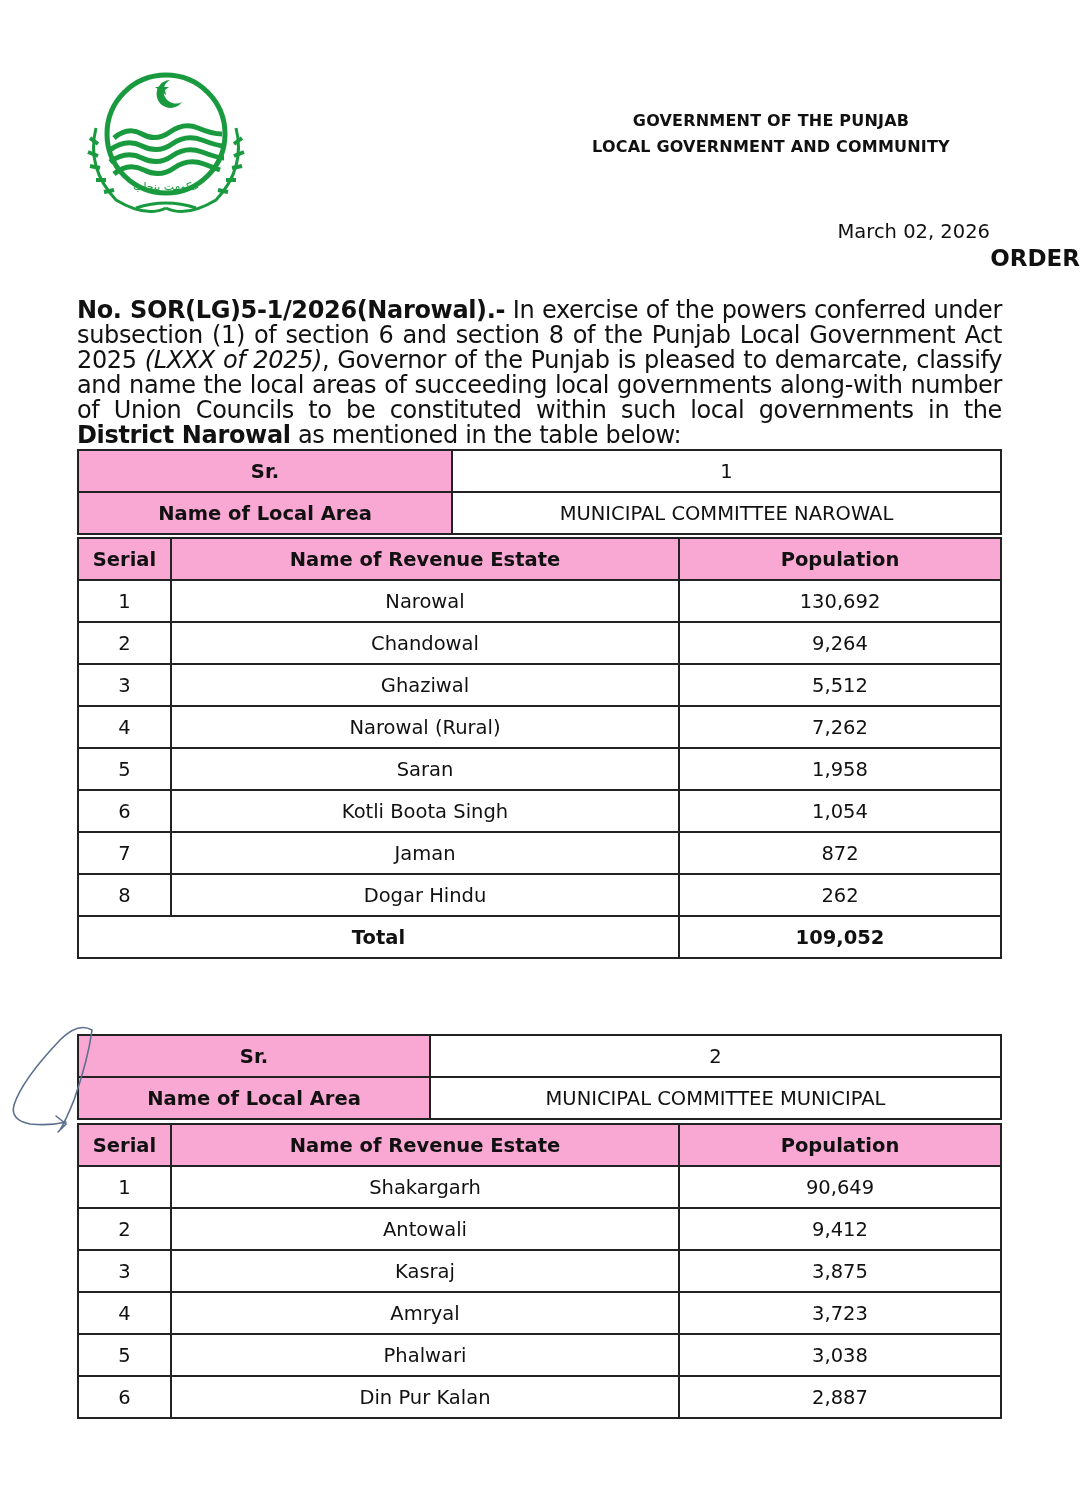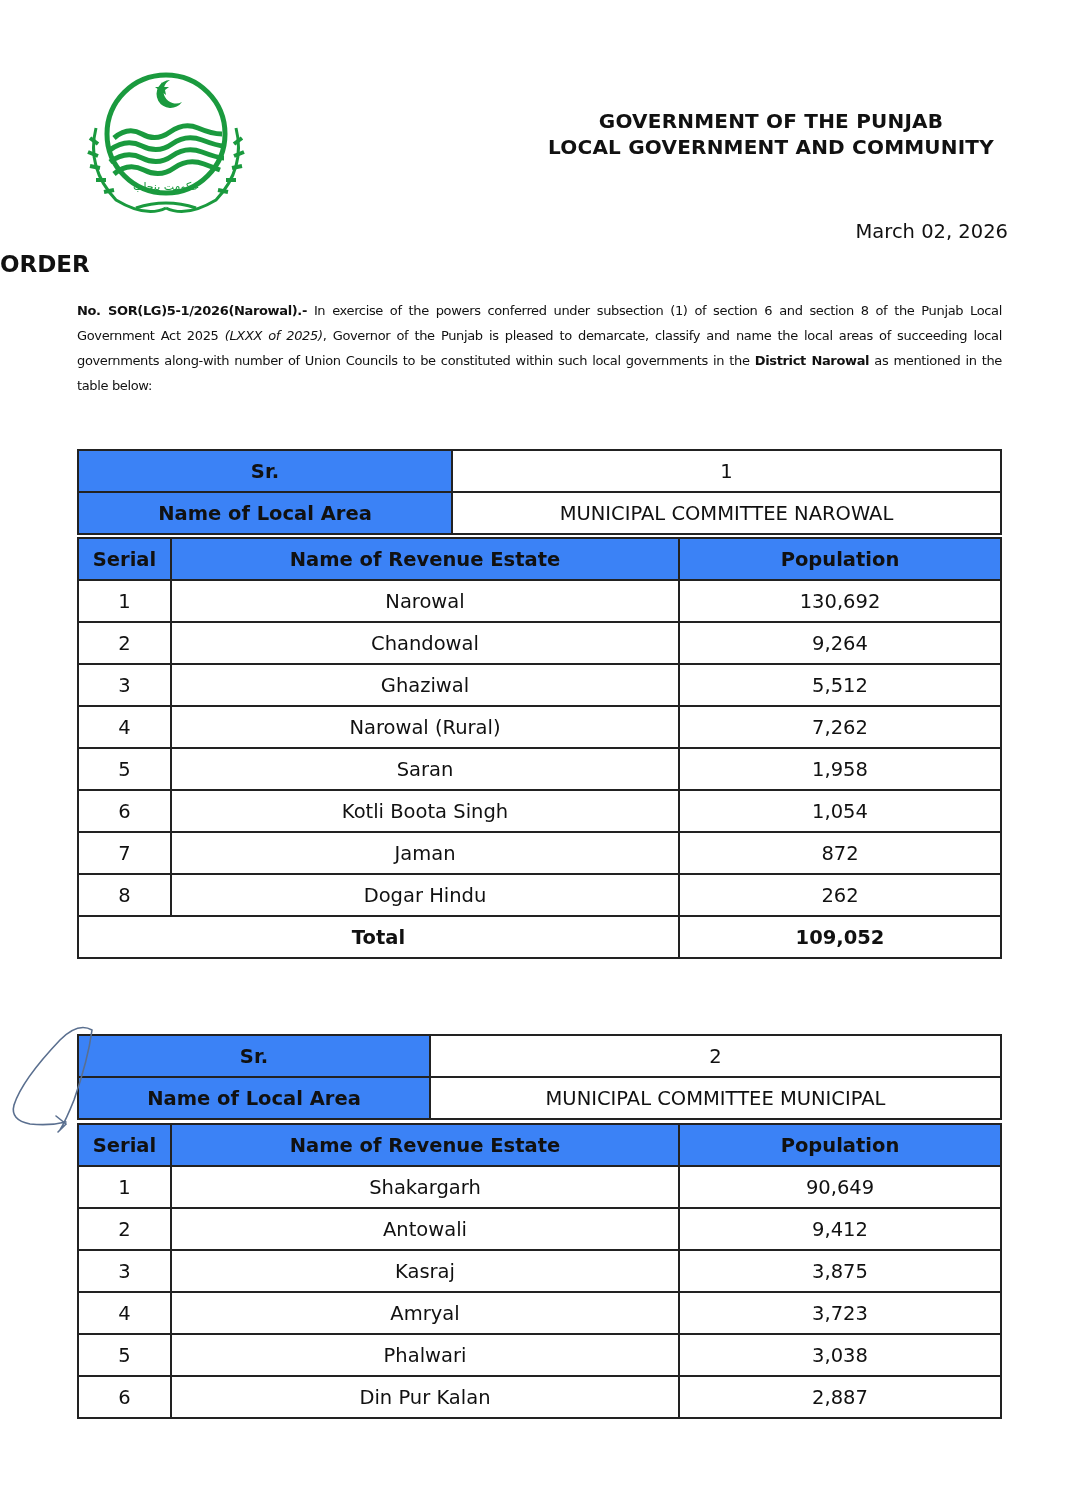--- a/index.html
+++ b/index.html
@@ -3,44 +3,44 @@
 <meta charset="utf-8">
 <style>
   html, body { margin: 0; padding: 0; background: #ffffff; }
   body {
     width: 1080px; height: 1512px; position: relative; overflow: hidden;
     font-family: "DejaVu Sans", sans-serif; color: #111;
   }
   .logo { position: absolute; left: 76px; top: 68px; width: 180px; height: 156px; }
   .header {
     position: absolute; left: 540px; width: 462px; top: 108px;
-    text-align: center; font-weight: bold; font-size: 20px; line-height: 26px;
+    text-align: center; font-weight: bold; font-size: 16px; line-height: 26px;
     letter-spacing: 0.2px;
   }
-  .date { position: absolute; right: 72px; top: 220px; font-size: 19.5px; }
-  .title { position: absolute; left: 0; width: 1080px; top: 251px; text-align: left; font-weight: bold; font-size: 23px; }
+  .date { position: absolute; right: 90px; top: 220px; font-size: 19.5px; }
+  .title { position: absolute; left: 0; width: 1080px; top: 245px; text-align: right; font-weight: bold; font-size: 23px; }
   .para {
     position: absolute; left: 77px; width: 925px; top: 298px;
-    font-size: 13px; line-height: 25px; text-align: justify;
+    font-size: 24px; line-height: 25px; text-align: justify;
     font-family: "DejaVu Sans", sans-serif;
     letter-spacing: -0.35px;
   }
   .para b { font-weight: bold; }
   .para i { font-style: italic; }
 
   table.t {
     position: absolute; left: 77px; width: 925px;
     border-collapse: collapse; table-layout: fixed;
     font-size: 19.5px;
   }
   table.t td {
     border: 2px solid #222; height: 40px; padding: 0 8px;
     text-align: center; vertical-align: middle;
   }
-  td.g { background: #3b82f6; font-weight: bold; }
+  td.g { background: #f9a8d4; font-weight: bold; }
   td.l { text-align: center; }
   td.b { font-weight: bold; }
   .sig { position: absolute; left: 0; top: 1020px; width: 110px; height: 120px; }
 </style>
 </head>
 <body>
 
 <svg class="logo" viewBox="0 0 180 156">
   <g fill="none" stroke="#1a9a3e">
     <circle cx="90" cy="66" r="59" stroke-width="5"></circle>

